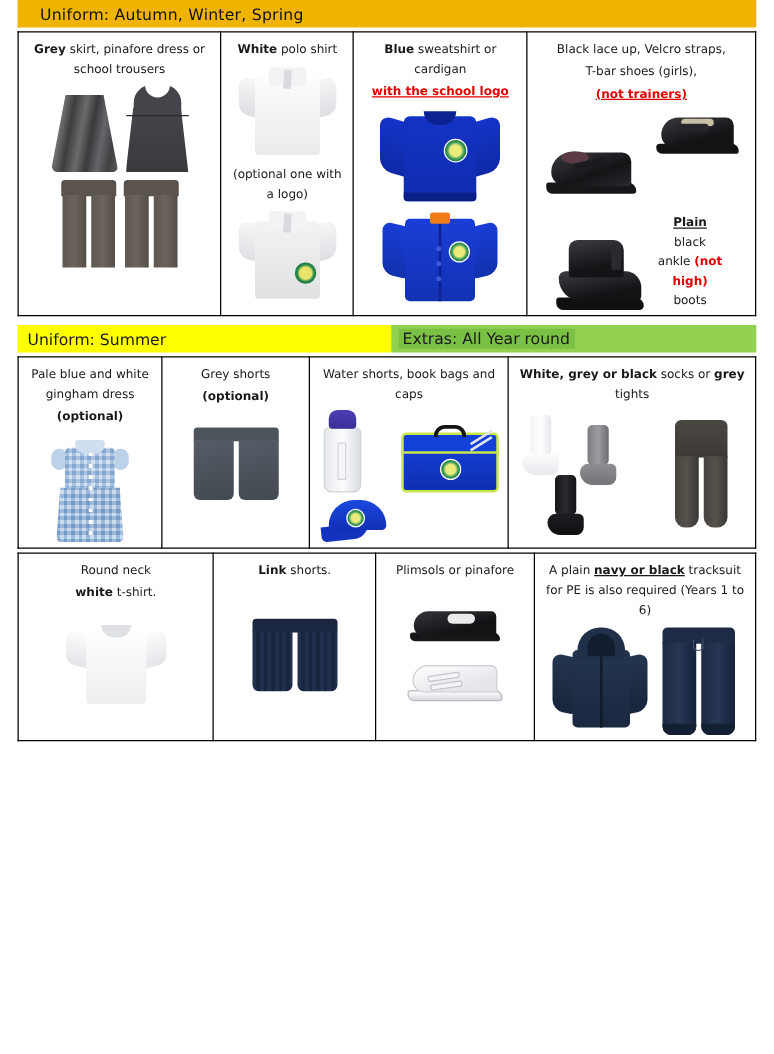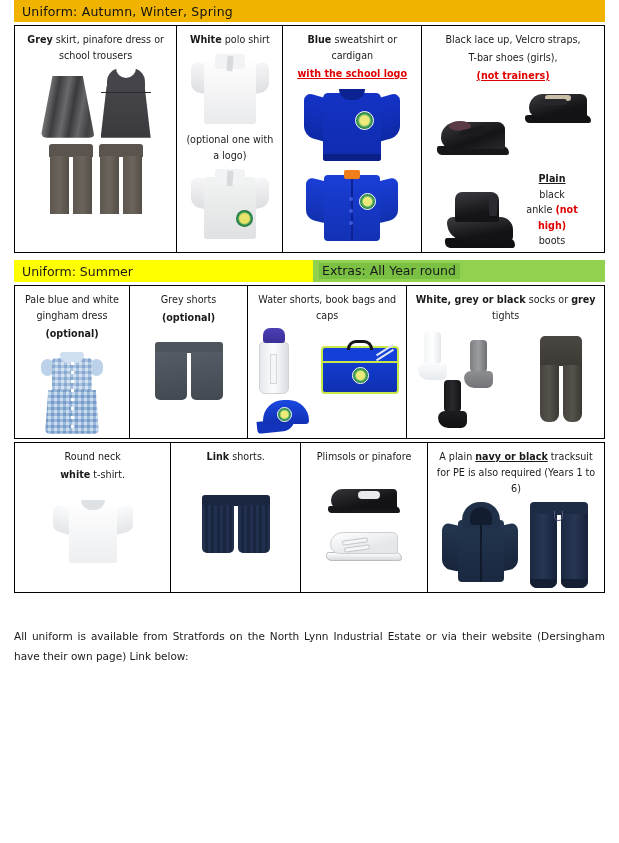--- a/index.html
+++ b/index.html
@@ -10,21 +10,21 @@
     font-family: "DejaVu Sans", sans-serif;
     color: #1a1a1a;
     overflow: hidden;
   }
   .page { position: relative; width: 619px; height: 843px; padding: 0 14px; }
 
   
   .bar {
     height: 22px; display:flex; align-items:center;
     font-size: 12.5px; letter-spacing: .2px;
-    padding-left: 8px; color:#111;
+    padding-left: 18px; color:#111;
   }
   .bar-gold   { background:#f0b400; }
   .bar-pekit  { background:#cf9b0a; }
   .bar-split  { display:flex; height:22px; }
   .bar-yellow { background:#ffff00; width:50.6%; display:flex; align-items:center; padding-left:8px; font-size:12.5px; }
   .bar-green  { background:#92d050; width:49.4%; display:flex; align-items:center; padding-left:6px; font-size:12.5px; }
   .green-hl   { background:#7ac043; padding:1px 4px 2px 3px; display:inline-block; line-height:1.05; }
 
   
   table.grid { width:100%; border-collapse:collapse; table-layout:fixed; margin-top:3px; }
@@ -558,16 +558,15 @@
                   <div class="dr"></div>
             </div>
           </div>
         </div>
       </td>
     </tr>
   </tbody>
     </table>
 
   <div class="footer">
-    <p>All uniform is available from Stratfords on the North Lynn Industrial Estate or via their website (Dersingham have their own page) Link below:</p>
   </div>
 
 </div>
 
 </body></html>

